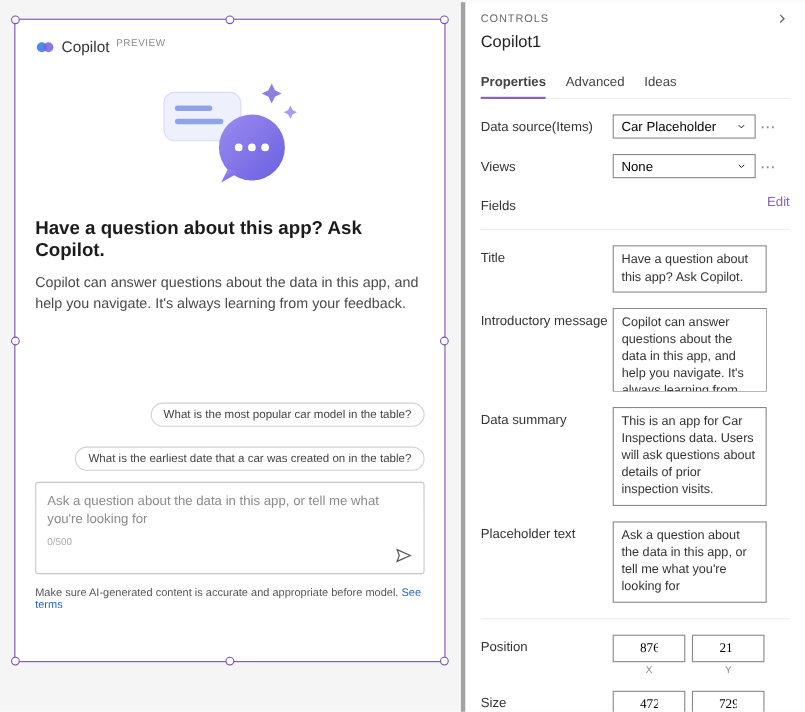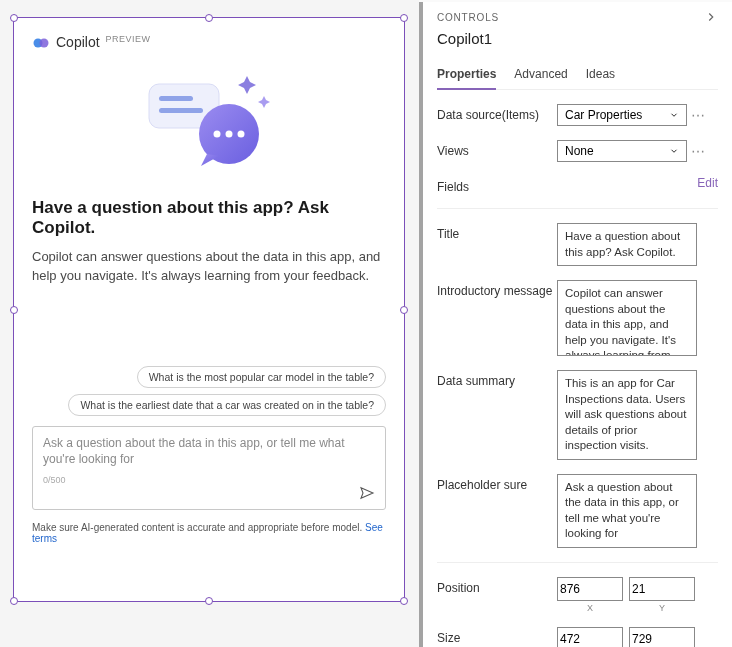--- a/index.html
+++ b/index.html
@@ -10,21 +10,21 @@
 .sel-tl{top:-4px;left:-4px}.sel-tr{top:-4px;right:-4px}.sel-bl{bottom:-4px;left:-4px}.sel-br{bottom:-4px;right:-4px}
 .sel-tm{top:-4px;left:calc(50% - 4px)}.sel-bm{bottom:-4px;left:calc(50% - 4px)}.sel-ml{left:-4px;top:calc(50% - 4px)}.sel-mr{right:-4px;top:calc(50% - 4px)}
 .brand{display:flex;align-items:flex-start;gap:6px;margin-bottom:14px}
 .brand-logo{width:18px;height:18px}
 .brand-name{font-size:14px;color:#333;font-weight:400}
 .brand-badge{font-size:9px;color:#888;letter-spacing:0.5px}
 .hero{display:flex;justify-content:center;margin:8px 0 22px}
 .hero svg{width:160px;height:110px}
 .title{font-size:17px;font-weight:600;color:#1b1b1b;margin-bottom:10px}
 .intro{font-size:13px;color:#4a4a4a;line-height:1.45;margin-bottom:80px}
-.chips{display:flex;flex-direction:column;align-items:flex-end;gap:6px;margin-bottom:10px}
+.chips{display:flex;flex-direction:column;align-items:flex-end;gap:18px;margin-bottom:10px}
 .chip-row{display:flex;align-items:center;gap:6px}
 .chip{border:1px solid #d0d0d0;border-radius:14px;padding:4px 11px;font-size:10.5px;color:#444;background:#fff;cursor:pointer}
 .refresh-ic{width:14px;height:14px;color:#555;cursor:pointer}
 .ask-box{border:1px solid #c8c8c8;border-radius:3px;padding:8px 10px 6px;position:relative;height:84px}
 .ask-ph{font-size:12px;color:#8a8a8a;line-height:1.4}
 .ask-count{font-size:9px;color:#aaa;position:absolute;left:10px;bottom:24px}
 .ask-send{position:absolute;right:10px;bottom:8px;width:16px;height:16px;color:#555;cursor:pointer}
 .footer-note{font-size:10px;color:#555;margin-top:12px}
 .footer-note a{color:#2266cc;text-decoration:none}
 .panel{position:absolute;right:0;top:2px;width:313px;height:647px;background:#fff;border-left:4px solid #a3a3a3;padding:8px 14px;overflow:hidden}
@@ -39,21 +39,21 @@
 .prop-label{flex:0 0 120px;color:#333;padding-top:4px}
 .prop-ctrl{flex:1;display:flex;align-items:center;gap:4px}
 .prop-select{display:flex;align-items:center;justify-content:space-between;border:1px solid #888;padding:3px 7px;width:130px;font-size:12px;cursor:pointer;background:#fff}
 .chev-d{width:10px;height:10px}
 .more-ic{width:14px;color:#888;font-size:14px;cursor:pointer;text-align:center}
 .edit-link{color:#8764b8;font-size:12px;cursor:pointer;margin-left:auto}
 .prop-text{border:1px solid #888;padding:5px 7px;width:140px;font-size:11.5px;color:#333;line-height:1.35;background:#fff;font-family:inherit;resize:none}
 .prop-text.scroll{overflow-y:scroll;height:76px}
 .xy-group{display:flex;flex-direction:column;align-items:flex-end}
 .xy-inputs{display:flex;gap:6px}
-.xy-inputs input{border:1px solid #888;width:66px;padding:4px 2px;font-size:12px;font-family:Liberation Sans, sans-serif}
+.xy-inputs input{border:1px solid #888;width:66px;padding:4px 24px;font-size:12px;font-family:Liberation Serif, serif}
 .xy-labels{display:flex;gap:6px;font-size:9px;color:#888;margin-top:2px}
 .xy-labels span{width:66px;text-align:center}
 .divider{border-top:1px solid #eee;margin:6px 0 14px}
 </style>
 </head>
 <body>
 
 <div class="canvas">
   <div class="copilot-card">
     <div class="sel-handle sel-tl"></div>
@@ -128,21 +128,21 @@
   <div class="tabs">
     <div class="tab active">Properties</div>
     <div class="tab">Advanced</div>
     <div class="tab">Ideas</div>
   </div>
 
   <div class="prop-row">
     <div class="prop-label">Data source(Items)</div>
     <div class="prop-ctrl">
       <div class="prop-select">
-        <span>Car Properties</span>
+        <span>Car Placeholder</span>
         <svg class="chev-d" viewBox="0 0 24 24" fill="none" stroke="currentColor" stroke-width="2">
             <path d="M6 9l6 6 6-6"></path>
           </svg>
       </div>
       <span class="more-ic">⋯</span>
     </div>
   </div>
 
   <div class="prop-row">
     <div class="prop-label">Views</div>
@@ -173,21 +173,21 @@
     <div class="prop-label">Introductory message</div>
     <textarea class="prop-text scroll" style="">Copilot can answer questions about the data in this app, and help you navigate. It's always learning from </textarea>
   </div>
 
   <div class="prop-row">
     <div class="prop-label">Data summary</div>
     <textarea class="prop-text" rows="5" style="">This is an app for Car Inspections data. Users will ask questions about details of prior inspection visits.</textarea>
   </div>
 
   <div class="prop-row">
-    <div class="prop-label">Placeholder sure</div>
+    <div class="prop-label">Placeholder text</div>
     <textarea class="prop-text" rows="4" style="">Ask a question about the data in this app, or tell me what you're looking for</textarea>
   </div>
 
   <div class="divider"></div>
 
   <div class="prop-row">
     <div class="prop-label">Position</div>
     <div class="xy-group">
       <div class="xy-inputs">
         <input value="876" style="">

